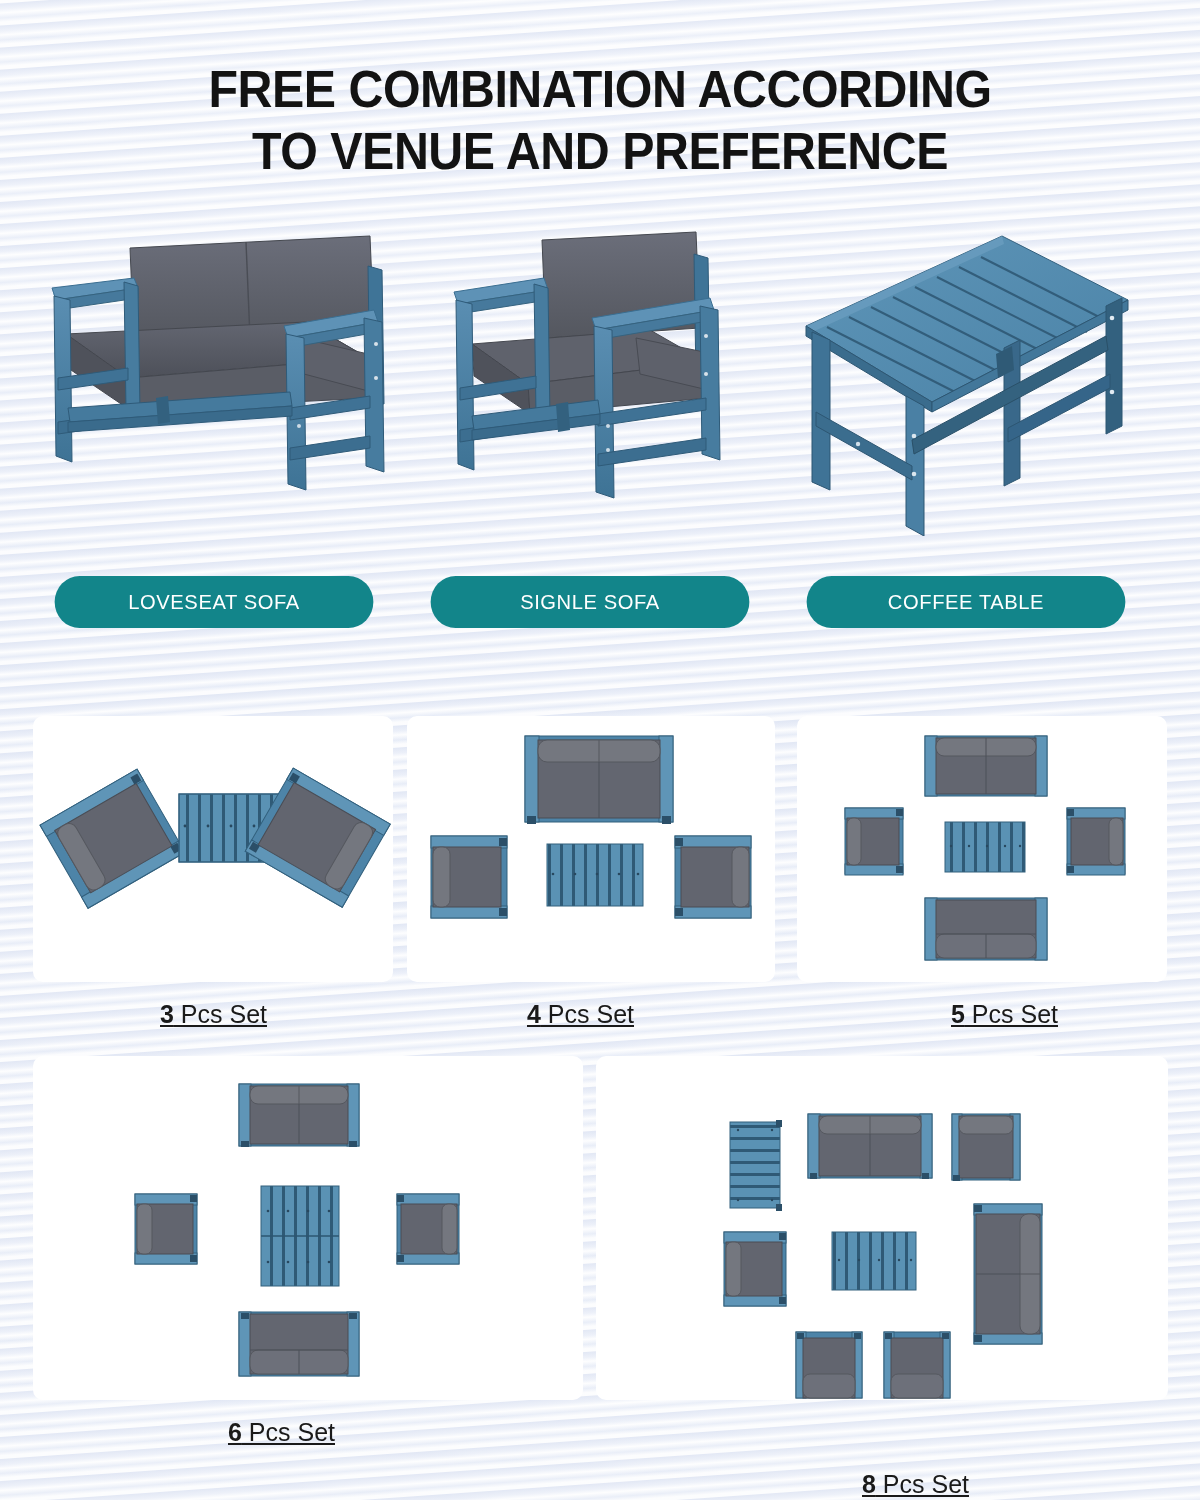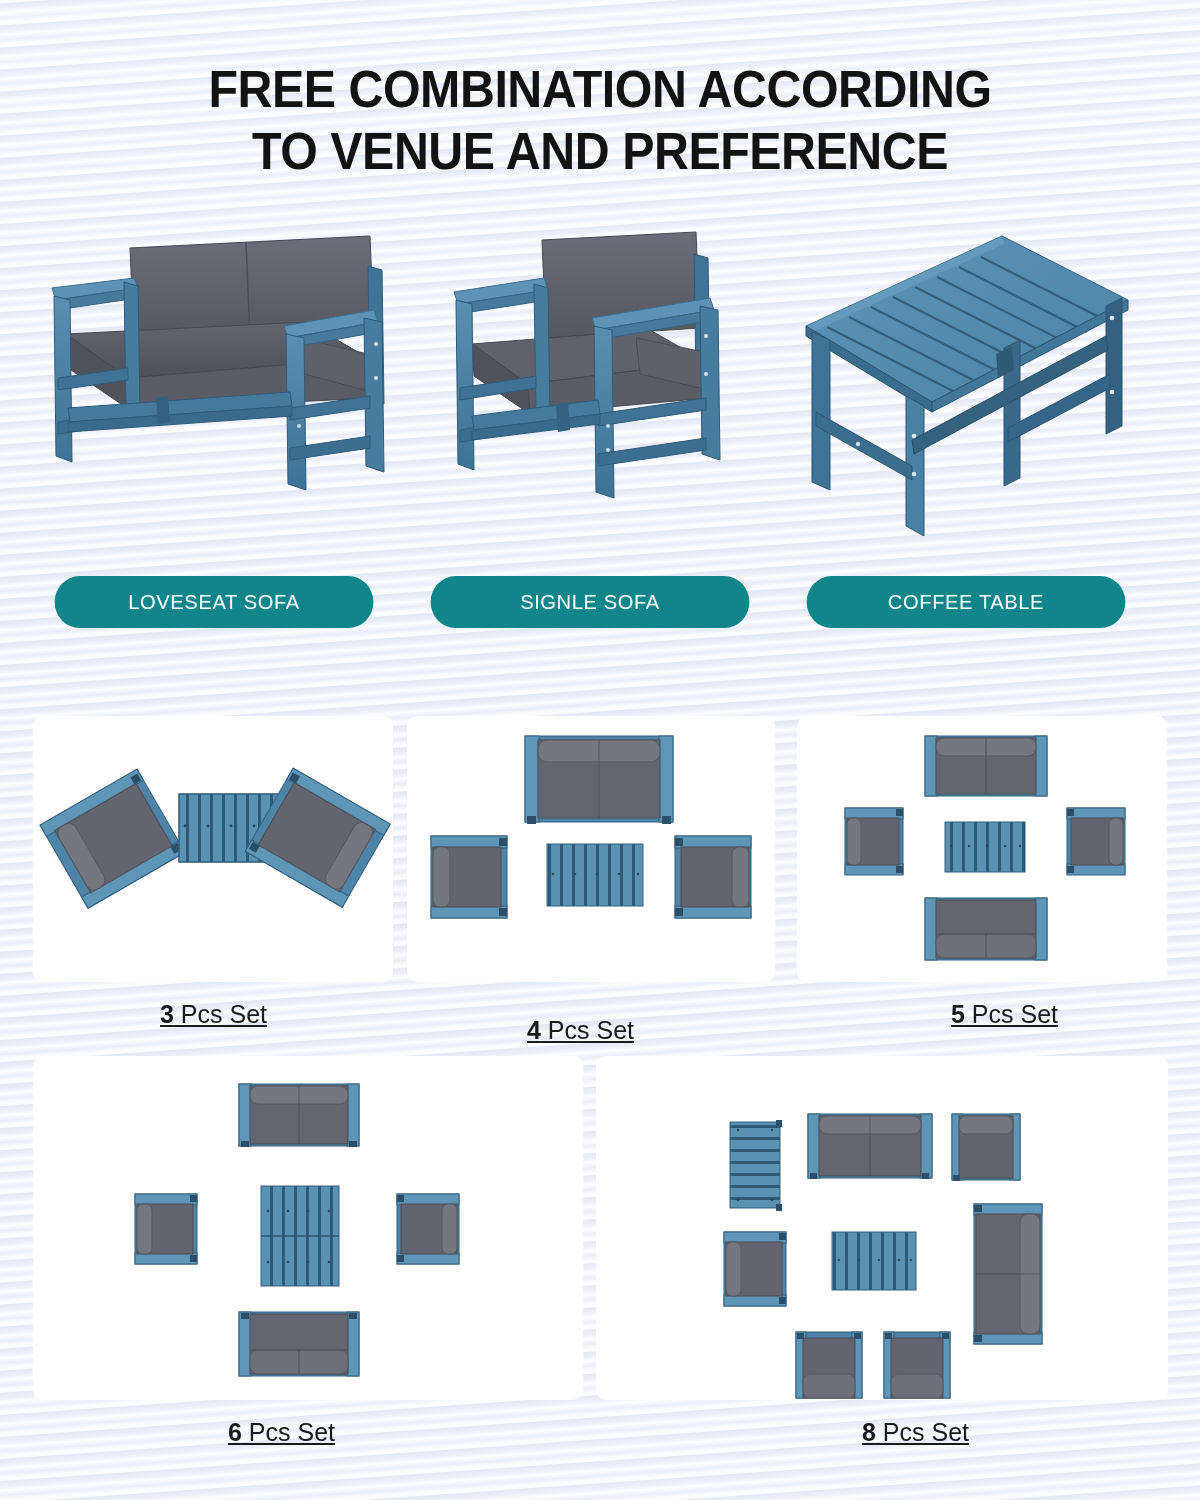--- a/index.html
+++ b/index.html
@@ -123,24 +123,24 @@
     z-index: 5;
     font-size: 25px;
     color: #1a1a1a;
     white-space: nowrap;
     text-decoration: underline;
   }
   .set-label .num { font-weight: bold; }
   .set-label .txt { font-weight: 400; }
 
   .lbl-3 { left: 160px; top: 1000px; }
-  .lbl-4 { left: 527px; top: 1000px; margin-top: 16px; }
+  .lbl-4 { left: 527px; top: 1000px; }
   .lbl-5 { left: 920px; top: 1000px; margin-left: 31px; }
   .lbl-6 { left: 228px; top: 1418px; text-align: right; }
-  .lbl-8 { left: 862px; top: 1418px; }
+  .lbl-8 { left: 862px; top: 1470px; }
 </style>
 </head>
 <body>
 
 <div class="bg-texture"></div>
 
 <div class="heading">
   <div class="line">FREE COMBINATION ACCORDING</div>
   <div class="line">TO VENUE AND PREFERENCE</div>
 </div>

